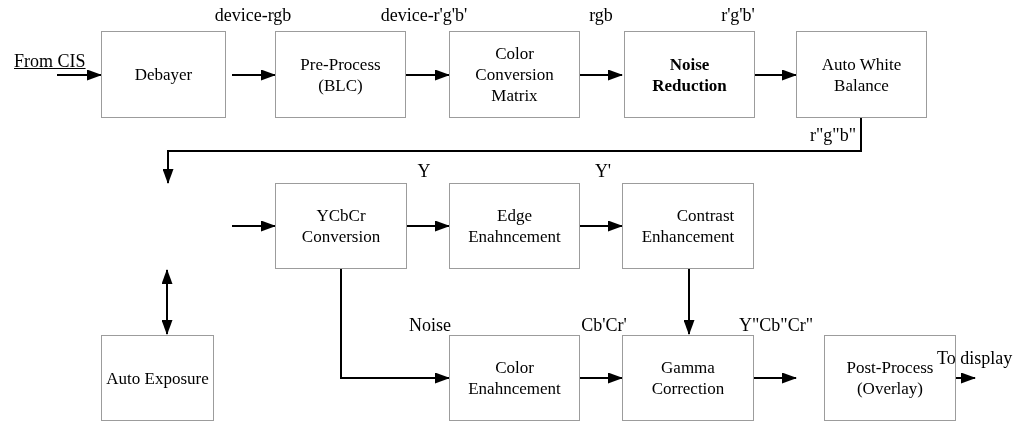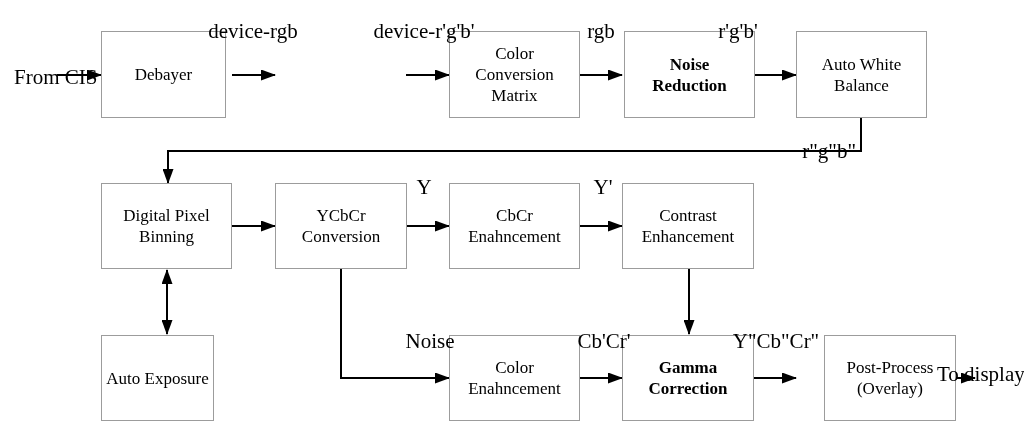--- a/index.html
+++ b/index.html
@@ -21,24 +21,23 @@
     align-items: center;
     justify-content: center;
     text-align: center;
     font-size: 17px;
     line-height: 21px;
     white-space: pre-line;
     box-sizing: border-box;
   }
   .lbl {
     position: absolute;
-    font-size: 21px;
+    font-size: 18px;
     line-height: 18px;
     white-space: nowrap;
-    margin-top: 16px;
   }
   .lbl.center { transform: translateX(-50%); }
 </style>
 </head>
 <body>
 
 <div class="canvas">
 
   <svg class="wires" viewBox="0 0 1024 434" xmlns="http://www.w3.org/2000/svg">
     <defs>
@@ -57,46 +56,46 @@
     <path d="M580,226 L622,226" stroke="#000" stroke-width="2" fill="none" marker-end="url(#arr)"></path>
     <path d="M167,270 L167,334" stroke="#000" stroke-width="2" fill="none" marker-start="url(#arr)" marker-end="url(#arr)"></path>
     <path d="M341,269 L341,378 L449,378" stroke="#000" stroke-width="2" fill="none" marker-end="url(#arr)"></path>
     <path d="M689,269 L689,334" stroke="#000" stroke-width="2" fill="none" marker-end="url(#arr)"></path>
     <path d="M580,378 L622,378" stroke="#000" stroke-width="2" fill="none" marker-end="url(#arr)"></path>
     <path d="M754,378 L796,378" stroke="#000" stroke-width="2" fill="none" marker-end="url(#arr)"></path>
     <path d="M927,378 L975,378" stroke="#000" stroke-width="2" fill="none" marker-end="url(#arr)"></path>
   </svg>
 
   <div class="block" style="left:101px; top:31px;  width:125px; height:87px;">Debayer</div>
+  <div class="block" style="left:275px; top:31px;  width:131px; height:87px;">Pre-Process
+(BLC)</div>
   <div class="block" style="left:449px; top:31px;  width:131px; height:87px;">Color
 Conversion
 Matrix</div>
   <div class="block" style="left:624px; top:31px;  width:131px; height:87px;font-weight:bold;">Noise
 Reduction</div>
   <div class="block" style="left:796px; top:31px;  width:131px; height:87px;">Auto White
 Balance</div>
 
-  <div class="block" style="left:101px; top:183px; width:131px; height:86px;">Digital Pixel
-Binning</div>
   <div class="block" style="left:275px; top:183px; width:132px; height:86px;">YCbCr
 Conversion</div>
-  <div class="block" style="left:449px; top:183px; width:131px; height:86px;">CbCr
+  <div class="block" style="left:449px; top:183px; width:131px; height:86px;">Edge
 Enahncement</div>
-  <div class="block" style="left:622px; top:183px; width:132px; height:86px;">Contrast
+  <div class="block" style="left:622px; top:183px; width:132px; height:86px;text-align:right;">Contrast
 Enhancement</div>
 
   <div class="block" style="left:101px; top:335px; width:113px; height:86px;">Auto Exposure</div>
   <div class="block" style="left:449px; top:335px; width:131px; height:86px;">Color
 Enahncement</div>
-  <div class="block" style="left:622px; top:335px; width:132px; height:86px;font-weight:bold;">Gamma
+  <div class="block" style="left:622px; top:335px; width:132px; height:86px;">Gamma
 Correction</div>
   <div class="block" style="left:796px; top:335px; width:132px; height:86px;margin-left:28px;">Post-Process
 (Overlay)</div>
 
-  <span class="lbl" style="left:14px;  top:52px;">From CIS</span>
+  <span class="lbl" style="left:14px;  top:52px;text-decoration:underline;">From CIS</span>
   <span class="lbl" style="left:937px; top:349px;text-align:right;">To display</span>
 
   <span class="lbl center" style="left:253px; top:6px;">device-rgb</span>
   <span class="lbl center" style="left:424px; top:6px;">device-r'g'b'</span>
   <span class="lbl center" style="left:601px; top:6px;">rgb</span>
   <span class="lbl center" style="left:738px; top:6px;">r'g'b'</span>
   <span class="lbl" style="right:168px; top:126px;">r"g"b"</span>
 
   <span class="lbl center" style="left:424px; top:162px;">Y</span>
   <span class="lbl center" style="left:603px; top:162px;">Y'</span>

